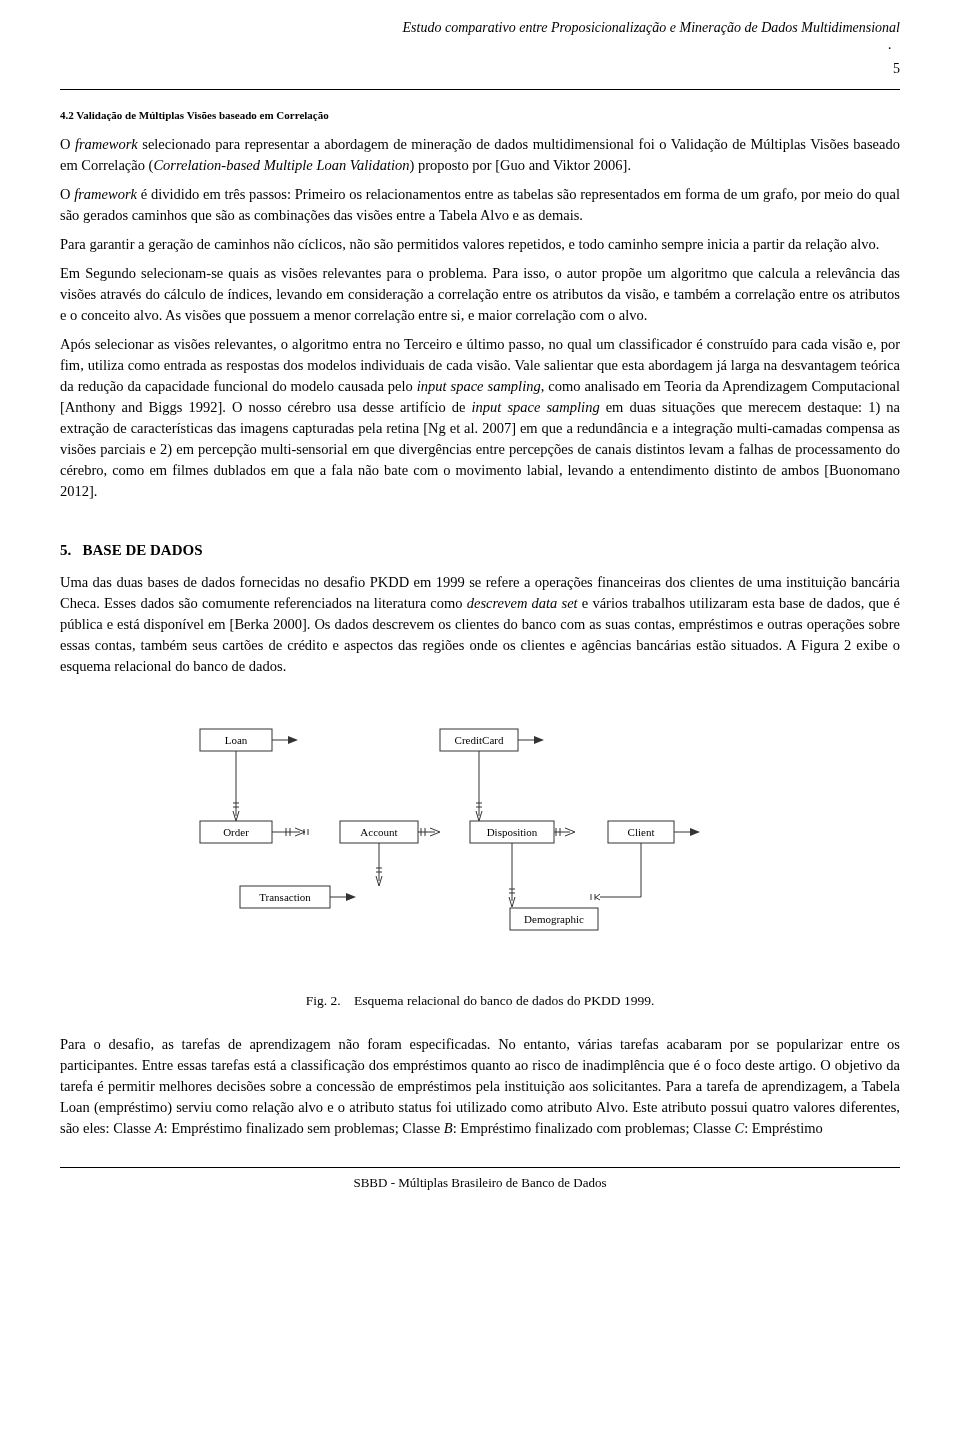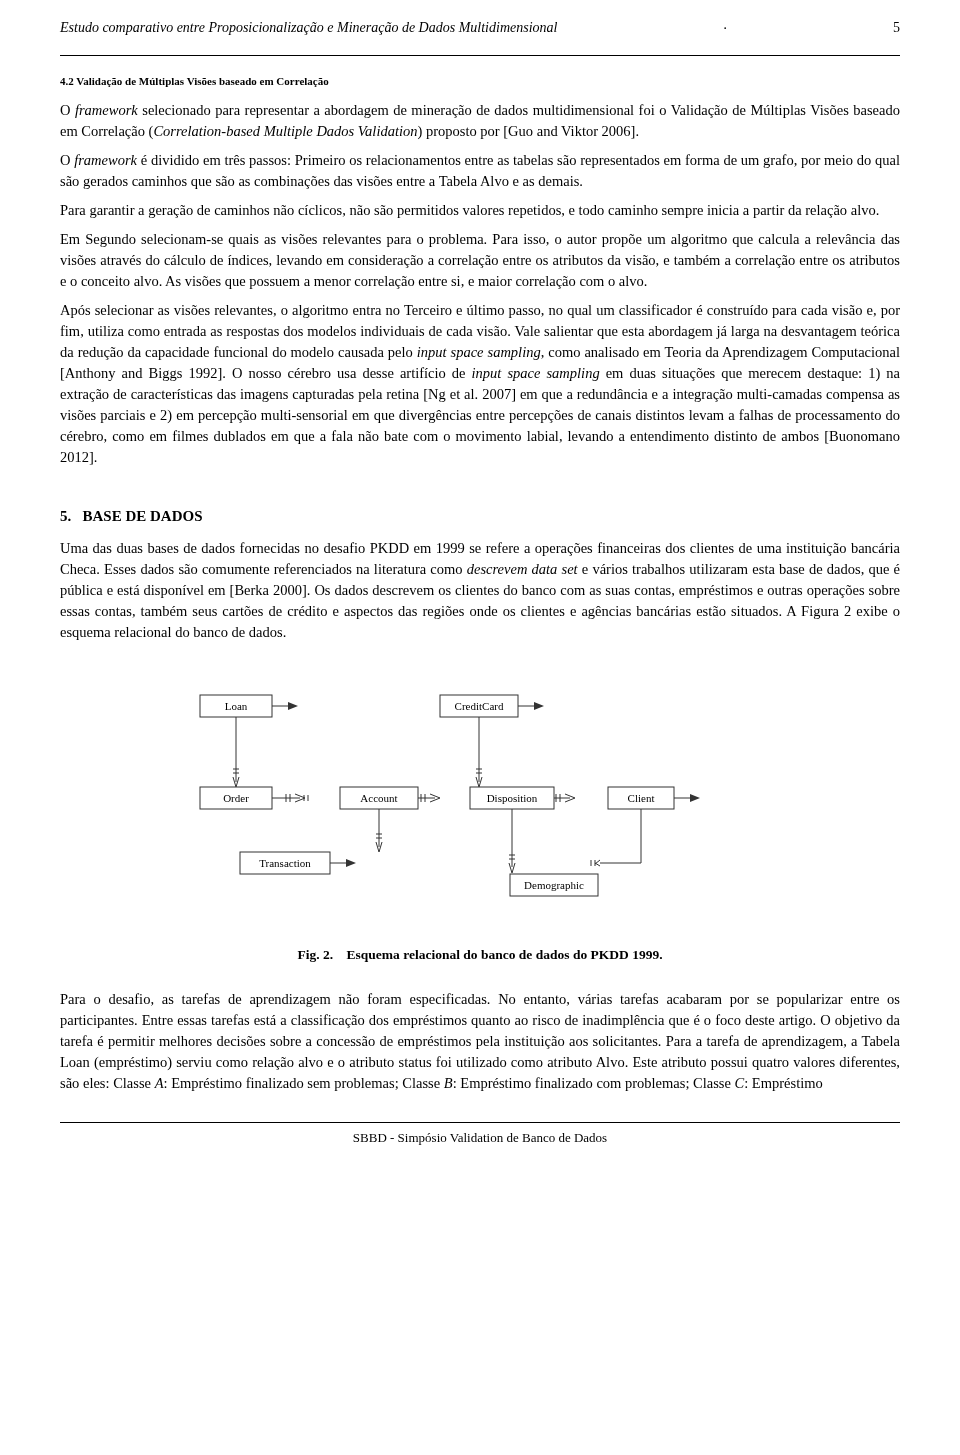--- a/index.html
+++ b/index.html
@@ -10,24 +10,25 @@
       background: #fff;
       width: 960px;
       padding: 18px 60px 30px 60px;
       line-height: 1.45;
     }
 
     
     .page-header {
       display: flex;
       justify-content: space-between;
-      align-items: flex-start;
+      align-items: flex-end;
       border-bottom: 1px solid #000;
-      padding-bottom: 16px;
+      padding-bottom: 9px;
       margin-bottom: 18px;
+      flex-direction: column;
     }
     .page-header .header-title {
       font-size: 14px;
       font-style: italic;
     }
     .page-header .page-number {
       font-size: 14px;
     }
 
     
@@ -60,23 +61,22 @@
 
     
     .er-diagram {
       display: inline-block;
       border: none;
       text-decoration: underline;
     }
 
     .figure-caption {
       font-size: 13.5px;
-      margin-top: 12px;
+      margin-top: 24px;
       text-align: center;
-      font-weight: bold;
     }
 
     
     .page-footer {
       border-top: 1px solid #000;
       margin-top: 28px;
       padding-top: 6px;
       text-align: center;
       font-size: 13px;
     }
@@ -90,21 +90,21 @@
   <span class="page-number">5</span>
 </div>
 
 <div class="subsection-heading">
   <span>4.2</span>
   <span>Validação de Múltiplas Visões baseado em Correlação</span>
 </div>
 
 <p class="text-block">
   O <em>framework</em> selecionado para representar a abordagem de mineração de dados multidimensional foi
-  o Validação de Múltiplas Visões baseado em Correlação (<em>Correlation-based Multiple Dados Validation</em>)
+  o Validação de Múltiplas Visões baseado em Correlação (<em>Correlation-based Multiple Loan Validation</em>)
   proposto por [Guo and Viktor 2006].
 </p>
 
 <p class="text-block">
   O <em>framework</em> é dividido em três passos: Primeiro os relacionamentos entre as tabelas são
   representados em forma de um grafo, por meio do qual são gerados caminhos que são as combinações
   das visões entre a Tabela Alvo e as demais.
 </p>
 
 <p class="text-block">
@@ -258,14 +258,14 @@
   acabaram por se popularizar entre os participantes. Entre essas tarefas está a classificação dos
   empréstimos quanto ao risco de inadimplência que é o foco deste artigo. O objetivo da tarefa é
   permitir melhores decisões sobre a concessão de empréstimos pela instituição aos solicitantes.
   Para a tarefa de aprendizagem, a Tabela Loan (empréstimo) serviu como relação alvo e o atributo
   status foi utilizado como atributo Alvo. Este atributo possui quatro valores diferentes, são eles:
   Classe <em>A</em>: Empréstimo finalizado sem problemas; Classe <em>B</em>: Empréstimo finalizado
   com problemas; Classe <em>C</em>: Empréstimo
 </p>
 
 <div class="page-footer">
-  <span>SBBD - Simpósio Validation de Banco de Dados</span>
+  <span>SBBD - Múltiplas Brasileiro de Banco de Dados</span>
 </div>
 
 </body></html>

